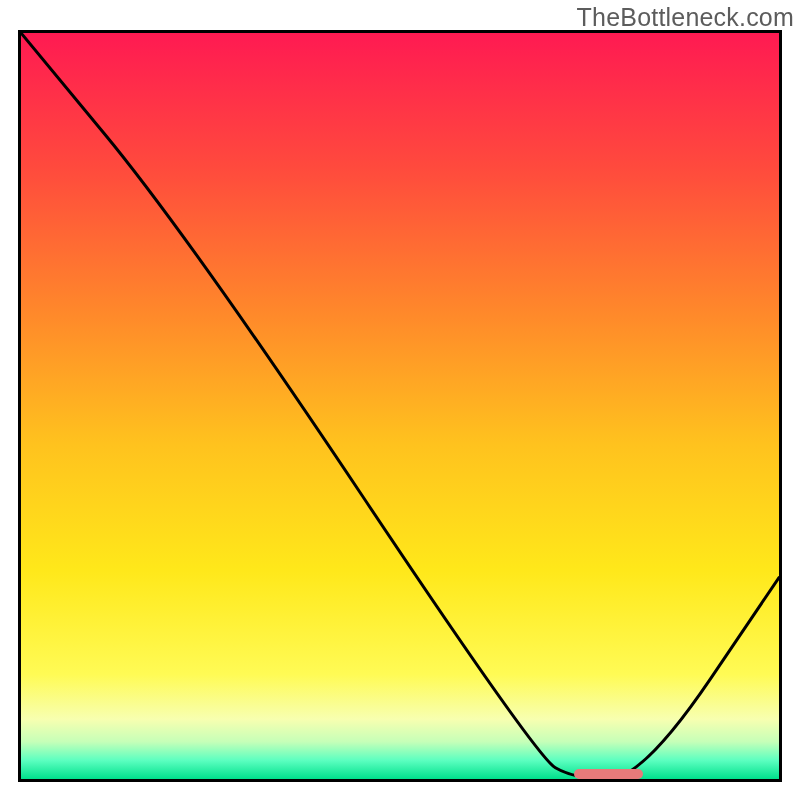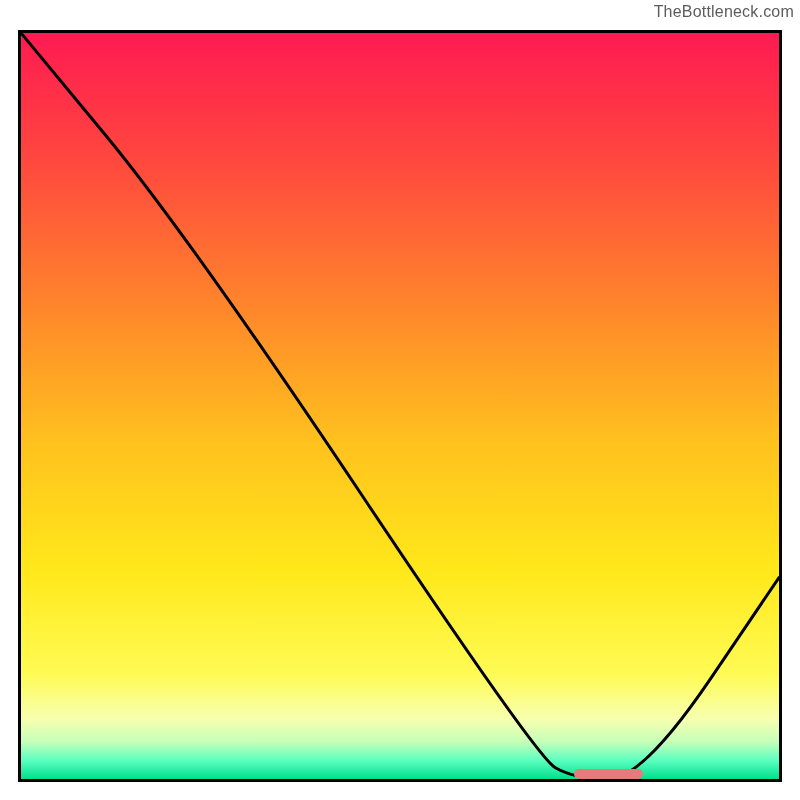--- a/index.html
+++ b/index.html
@@ -12,21 +12,21 @@
   }
   .stage {
     position: relative;
     width: 800px;
     height: 800px;
   }
   .watermark {
     position: absolute;
     top: 3px;
     right: 6px;
-    font-size: 16px;
+    font-size: 25px;
     font-weight: 500;
     color: #5c5c5c;
     letter-spacing: 0.2px;
   }
   .plot {
     position: absolute;
     left: 18px;
     top: 30px;
     width: 764px;
     height: 752px;

